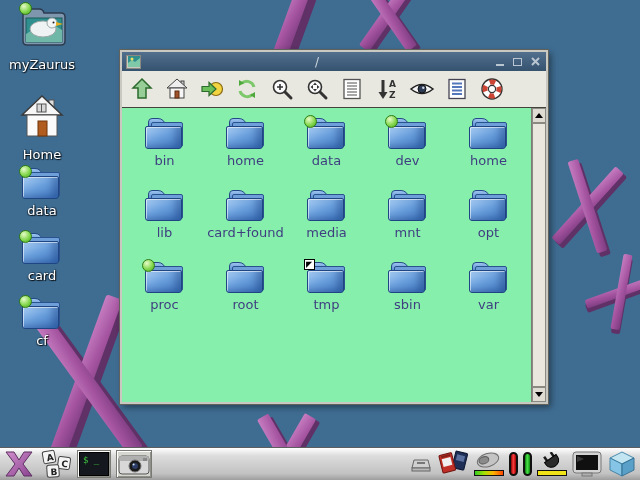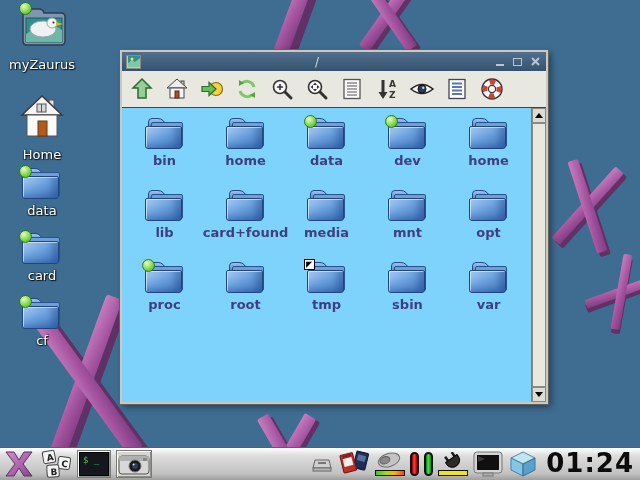--- a/index.html
+++ b/index.html
@@ -29,21 +29,21 @@
   .window { position:absolute; left:120px; top:50px; width:428px; height:354px; z-index:2; background:#e9e8e0; border:2px solid #c9c9c1; box-shadow:0 0 0 1px #62625c, 3px 3px 7px rgba(0,0,0,.45); display:flex; flex-direction:column; }
   .titlebar { height:19px; background:linear-gradient(180deg,#52708e,#35536f); display:flex; align-items:center; padding:0 4px; gap:4px; }
   .win-icon { width:15px; height:14px; background:#c9c9c1; border:1px solid #8a8a82; display:flex; align-items:center; justify-content:center; }
   .title { flex:1; text-align:center; font-size:12px; color:#ccd6e0; }
   .controls { display:flex; gap:5px; align-items:center; }
   .ctl { width:13px; height:13px; display:flex; align-items:center; justify-content:center; cursor:pointer; }
   .ctl .bar { width:8px; height:2px; background:#b9c6d2; margin-top:6px; }
   .ctl .box { width:9px; height:8px; border:1.5px solid #b9c6d2; }
   .toolbar { height:37px; background:#e9e8e0; border-bottom:1px solid #44443e; display:flex; align-items:center; gap:8px; padding:0 6px; }
   .tb { width:27px; height:28px; border:none; background:transparent; display:flex; align-items:center; justify-content:center; cursor:pointer; }
-  .content { position:relative; flex:1; background:#7dd3fc;font-weight:bold; }
+  .content { position:relative; flex:1; background:#86efac; }
   .grid { position:absolute; left:0; top:0; right:15px; bottom:0; display:flex; flex-wrap:wrap; align-content:flex-start; padding:10px 0 0 2px; overflow:hidden; }
   .cell { width:81px; height:72px; display:flex; flex-direction:column; align-items:center; }
   .cell .folder { margin-bottom:3px; }
   .fname { font-size:13px; color:#3f3f80; white-space:nowrap; }
 
   
   .scrollbar { position:absolute; top:0; right:0; bottom:0; width:15px; background:#d8d5cc; border-left:1px solid #7e7e76; display:flex; flex-direction:column; }
   .sb-btn { height:15px; background:#dedbd2; border:1px solid #8a8a82; display:flex; align-items:center; justify-content:center; }
   .tri-up { width:0; height:0; border-left:4px solid transparent; border-right:4px solid transparent; border-bottom:5px solid #000; }
   .tri-down { width:0; height:0; border-left:4px solid transparent; border-right:4px solid transparent; border-top:5px solid #000; }
@@ -574,17 +574,16 @@
           <rect x="10" y="22" width="10" height="3" fill="#b0b0b0" stroke="#777"></rect>
         </svg>
       </div>
       <div class="task-icon">
         <svg width="30" height="28" viewBox="0 0 30 28">
           <polygon points="15,2 27,8 15,14 3,8" fill="#c2e6f4" stroke="#4286aa" opacity="0.95"></polygon>
           <polygon points="3,8 15,14 15,26 3,20" fill="#7ec4e8" stroke="#3a7ca0" opacity="0.9"></polygon>
           <polygon points="27,8 15,14 15,26 27,20" fill="#4e9cc8" stroke="#2e6c90" opacity="0.9"></polygon>
         </svg>
       </div>
-      <div class="clock">01:24</div>
     </div>
   </div>
 
 </div>
 
 </body></html>

